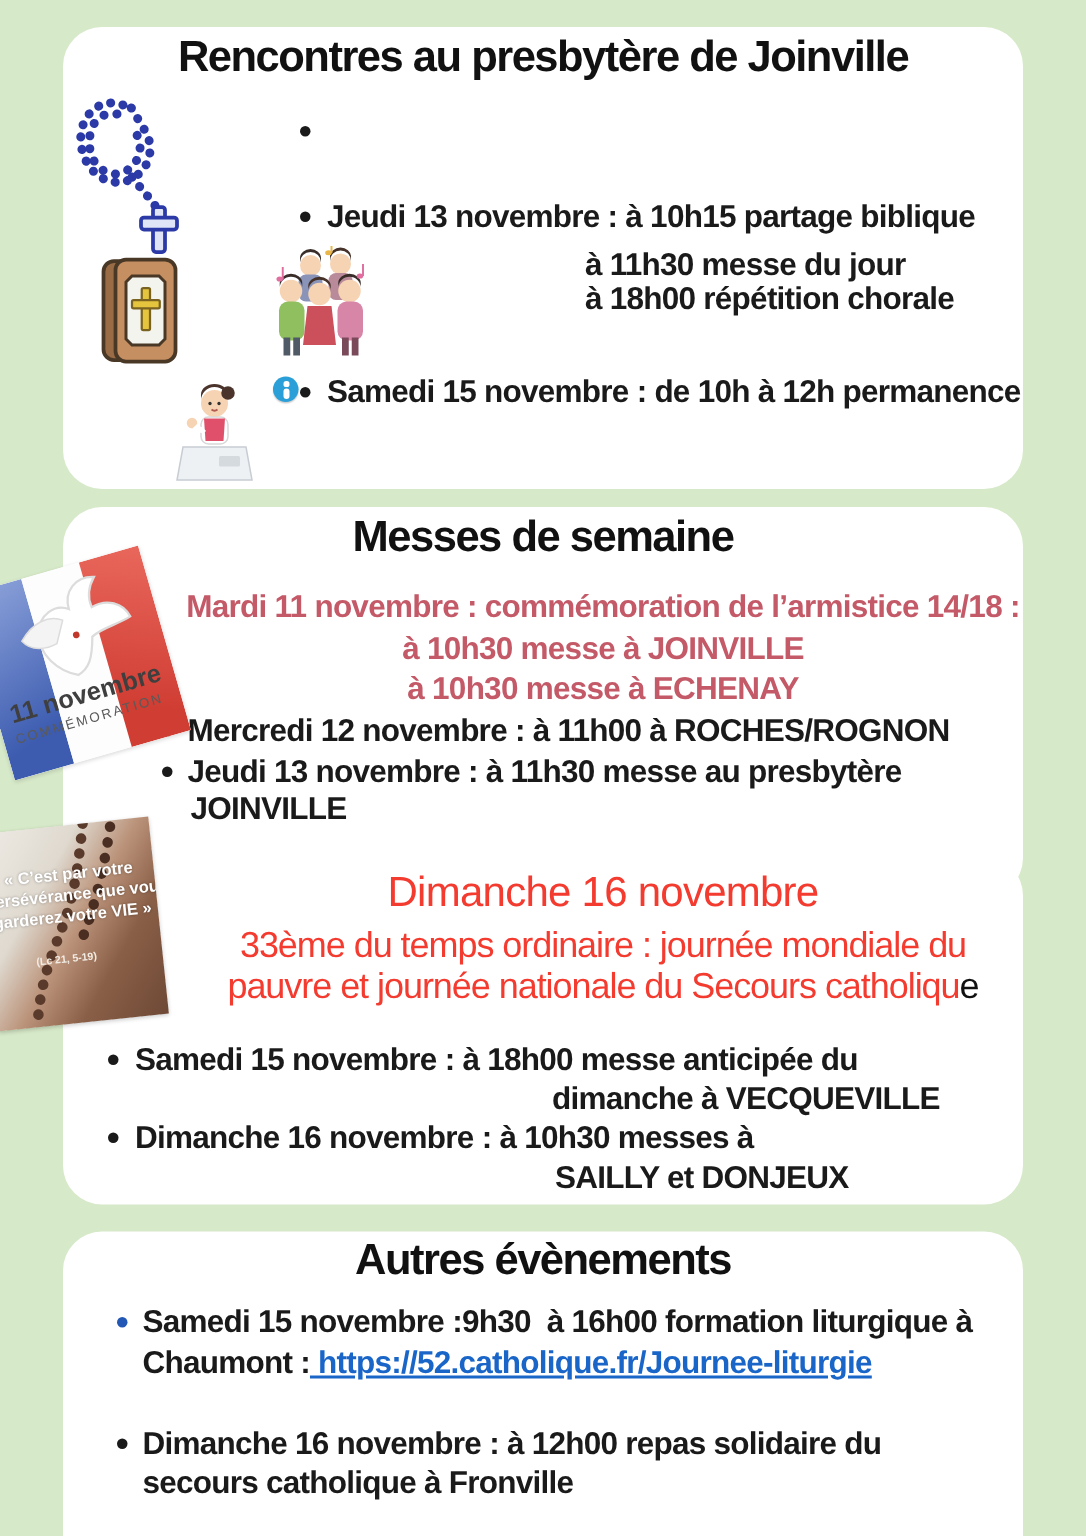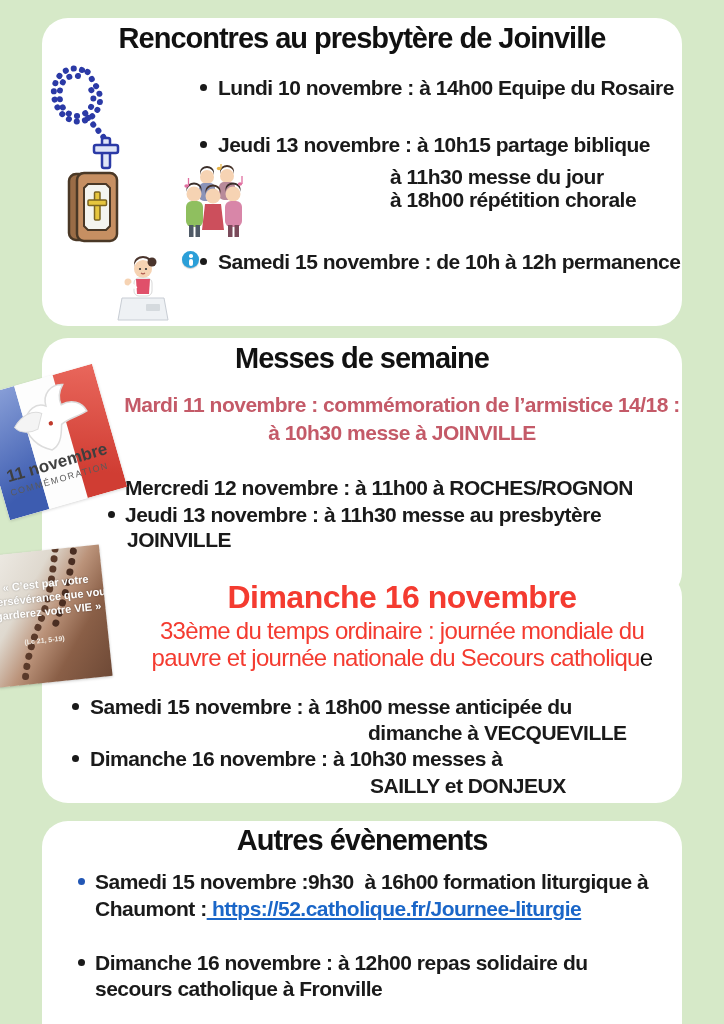--- a/index.html
+++ b/index.html
@@ -25,21 +25,21 @@
   }
   .dot{
     position:absolute;width:7px;height:7px;border-radius:50%;background:#1a1a1a;
   }
   .dot.blue{background:#2257b5;}
   .pinkline{color:#c45a68;}
   .center-block{
     position:absolute;left:80px;right:0;text-align:center;white-space:pre;
   }
   .redtitle{
-    font-size:32px;font-weight:700;color:#f43b30;letter-spacing:-0.5px;
+    font-size:28px;font-weight:400;color:#f43b30;letter-spacing:-0.5px;
   }
   .redsub{
     font-size:24px;font-weight:400;color:#f43b30;letter-spacing:-0.7px;
   }
   .redsub .black-e{color:#111;}
   .linktext{color:#1a66c8;text-decoration:underline;cursor:pointer;}
   a.linktext{font-weight:700;text-decoration:underline;}
   
   .commemo{
     position:absolute;left:-52px;top:40px;width:122px;height:128px;
@@ -157,36 +157,36 @@
       <path d="M6,46 L48,46 L52,68 L2,68 Z" fill="#eef1f4" stroke="#c8cdd4"></path>
       <rect x="30" y="52" width="14" height="7" rx="1" fill="#d5dade"></rect>
     </svg>
 
     <div class="infoicon" style="left:140px;top:233px;">
       <div class="idot"></div>
         <div class="ibar"></div>
     </div>
 
     <span class="dot" style="left:158px;top:66px;"></span>
-    <div class="line" style="left:176px;top:57px;">Lundi 10 novembre : à 14h00 Equipe du Rosaire</div>
 
     <span class="dot" style="left:158px;top:123px;"></span>
     <div class="line" style="left:176px;top:114px;">Jeudi 13 novembre : à 10h15 partage biblique</div>
     <div class="line" style="left:348px;top:146px;">à 11h30 messe du jour</div>
     <div class="line" style="left:348px;top:169px;">à 18h00 répétition chorale</div>
 
     <span class="dot" style="left:158px;top:240px;"></span>
     <div class="line" style="left:176px;top:231px;">Samedi 15 novembre : de 10h à 12h permanence</div>
   </div>
 
   <div class="card" style="top:338px;height:260px;">
     <div class="title" style="top:4px;">Messes de semaine</div>
 
     <div class="center-block line pinkline" style="top:54px;">Mardi 11 novembre : commémoration de l’armistice 14/18 :</div>
     <div class="center-block line pinkline" style="top:82px;">à 10h30 messe à JOINVILLE</div>
+    <div class="center-block line pinkline" style="top:109px;">à 10h30 messe à ECHENAY</div>
 
     <span class="dot" style="left:66px;top:146px;"></span>
     <div class="line" style="left:83px;top:137px;">Mercredi 12 novembre : à 11h00 à ROCHES/ROGNON</div>
     <span class="dot" style="left:66px;top:173px;"></span>
     <div class="line" style="left:83px;top:164px;">Jeudi 13 novembre : à 11h30 messe au presbytère</div>
     <div class="line" style="left:85px;top:189px;">JOINVILLE</div>
 
     <div class="commemo">
       <div class="bands">
         <div class="band-blue"></div>

